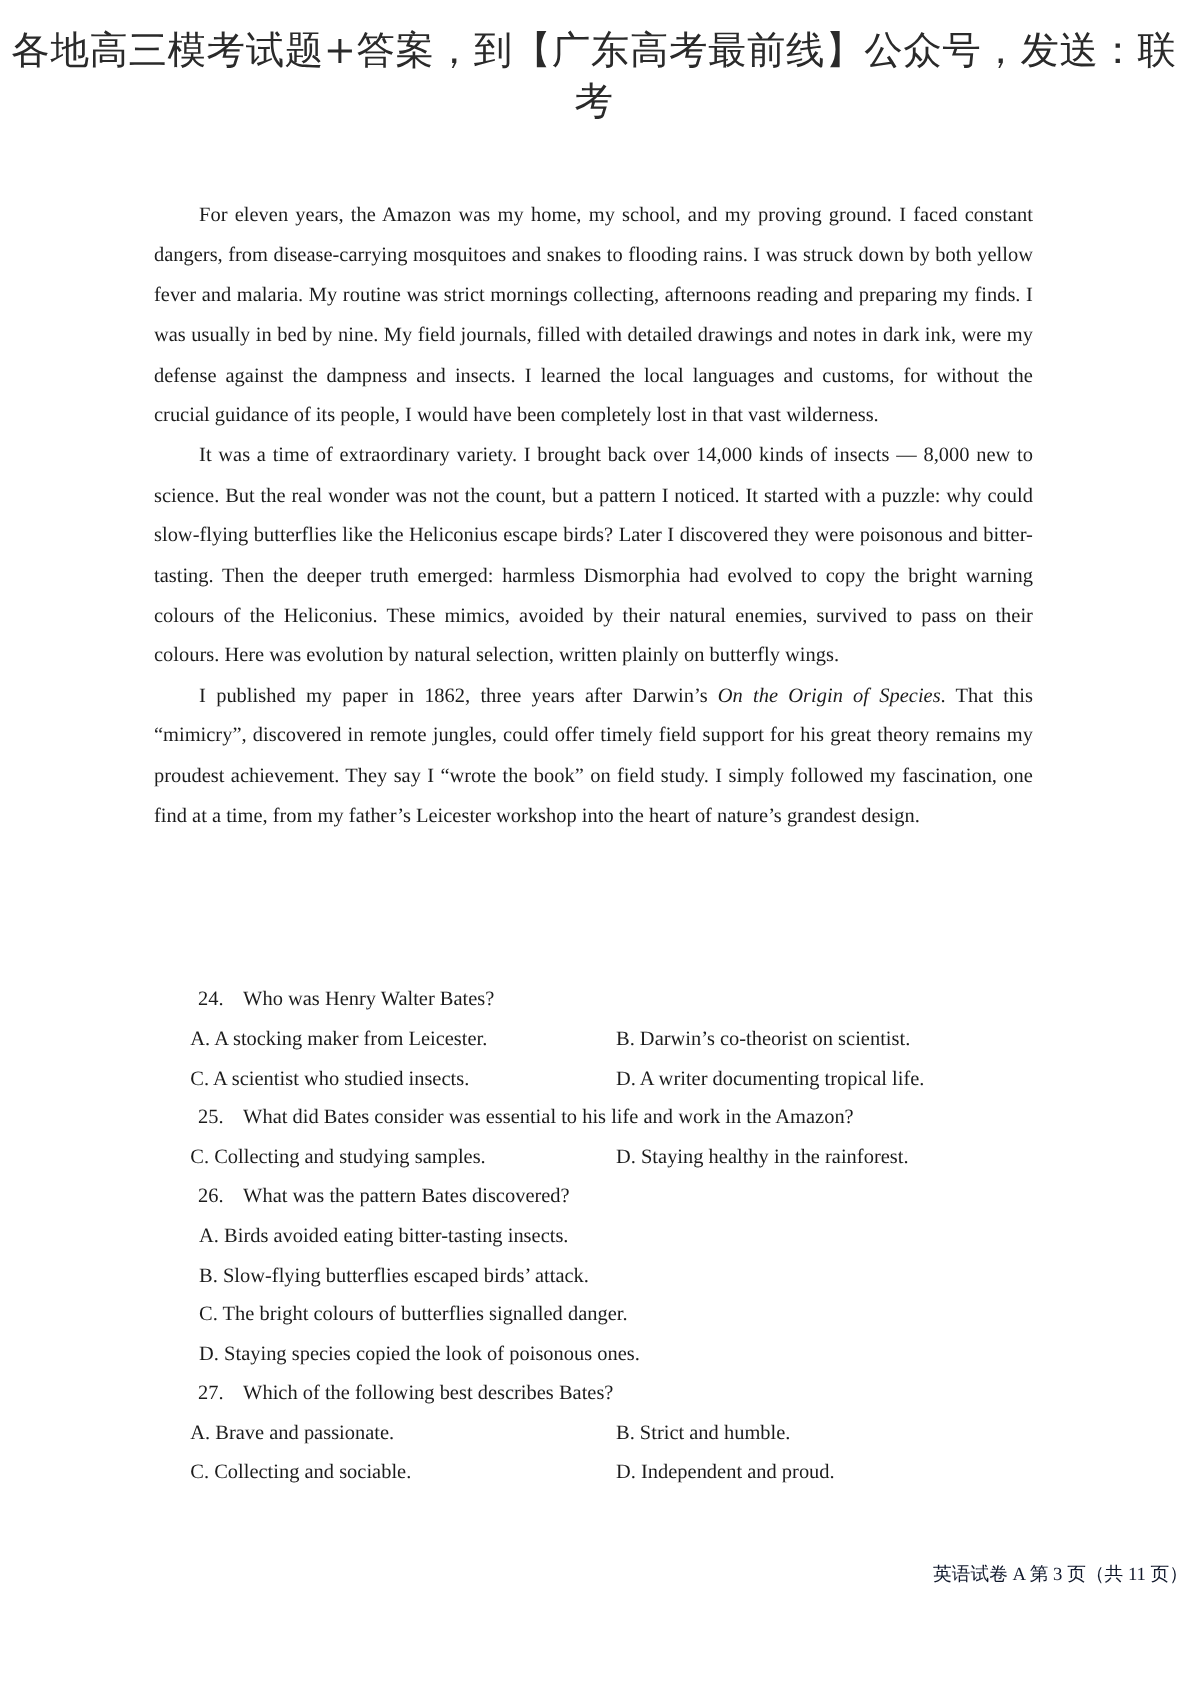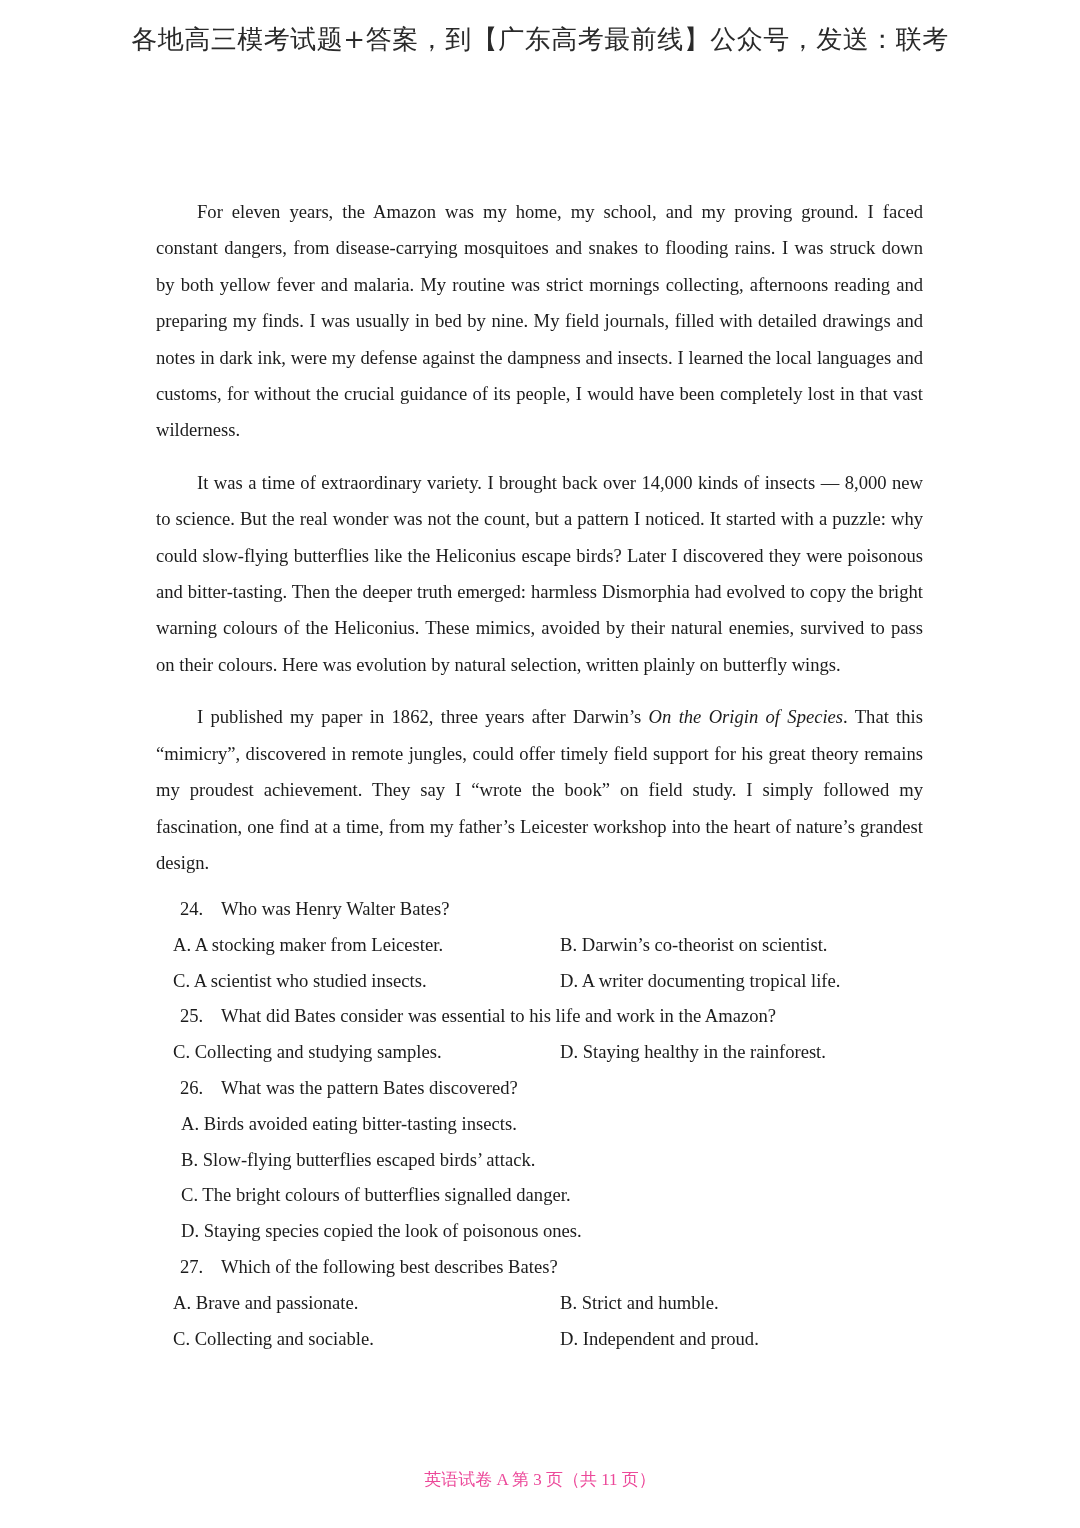--- a/index.html
+++ b/index.html
@@ -14,36 +14,36 @@
     overflow: hidden;
     font-family: "Liberation Serif", "DejaVu Serif", serif;
     color: #1c1c1c;
   }
   .banner {
     position: absolute;
     top: 22px;
     left: 0;
     width: 1080px;
     text-align: center;
-    font-size: 26px;
+    font-size: 35px;
     letter-spacing: 0.5px;
     color: #2a2a2a;
     font-family: "DejaVu Serif", "Liberation Serif", serif;
   }
   .passage {
     position: absolute;
     top: 178px;
     left: 140px;
     width: 799px;
     font-size: 18.6px;
     line-height: 36.4px;
     text-align: justify;
   }
   .passage p {
-    margin: 16px;
+    margin: 0;
     text-indent: 41px;
   }
   .questions {
     position: absolute;
     top: 891px;
     left: 140px;
     width: 799px;
     font-size: 18.6px;
   }
   .q-stem {
@@ -69,26 +69,26 @@
     white-space: nowrap;
   }
   .opt-full {
     height: 35.8px;
     line-height: 35.8px;
     padding-left: 41px;
     white-space: nowrap;
   }
   .footer {
     position: absolute;
-    top: 1468px;
+    top: 1419px;
     left: 0;
     width: 1080px;
-    text-align: center;
+    text-align: right;
     font-size: 17px;
-    color: #ec4899;
+    color: #0f172a;
   }
   i { font-style: italic; font-family: Liberation Serif, serif; }
 </style>
 </head>
 <body>
 
 <div class="banner">各地高三模考试题+答案，到【广东高考最前线】公众号，发送：联考</div>
 
 <div class="passage">
   <p>For eleven years, the Amazon was my home, my school, and my proving ground. I faced constant dangers, from disease-carrying mosquitoes and snakes to flooding rains. I was struck down by both yellow fever and malaria. My routine was strict mornings collecting, afternoons reading and preparing my finds. I was usually in bed by nine. My field journals, filled with detailed drawings and notes in dark ink, were my defense against the dampness and insects. I learned the local languages and customs, for without the crucial guidance of its people, I would have been completely lost in that vast wilderness.</p>

